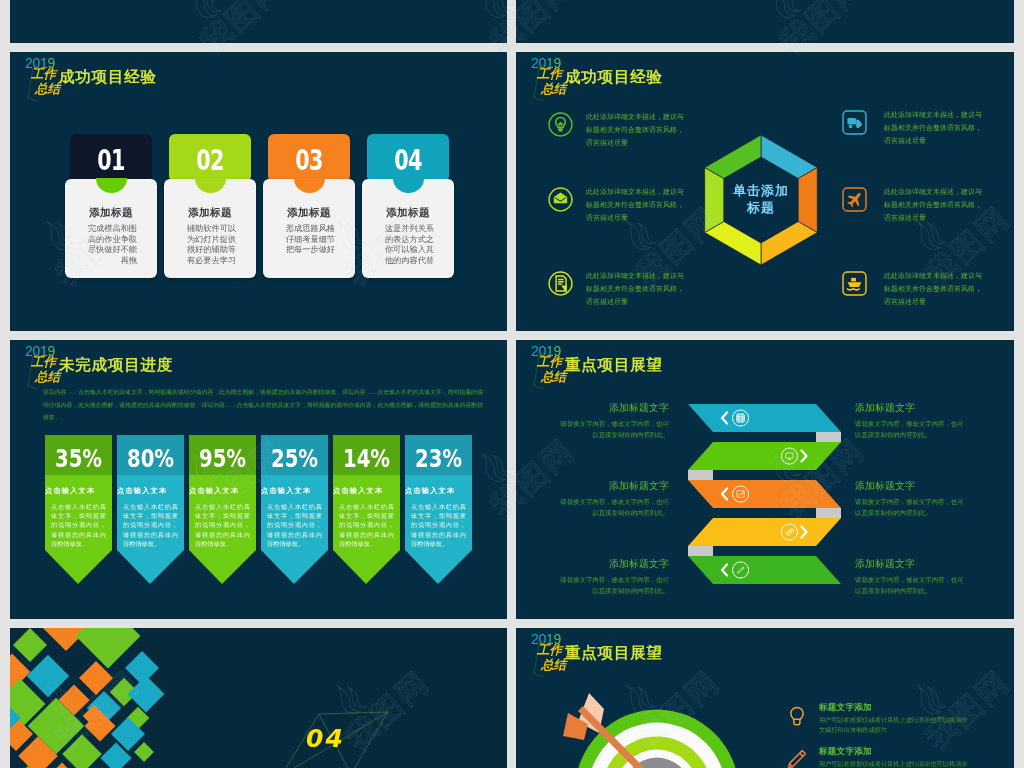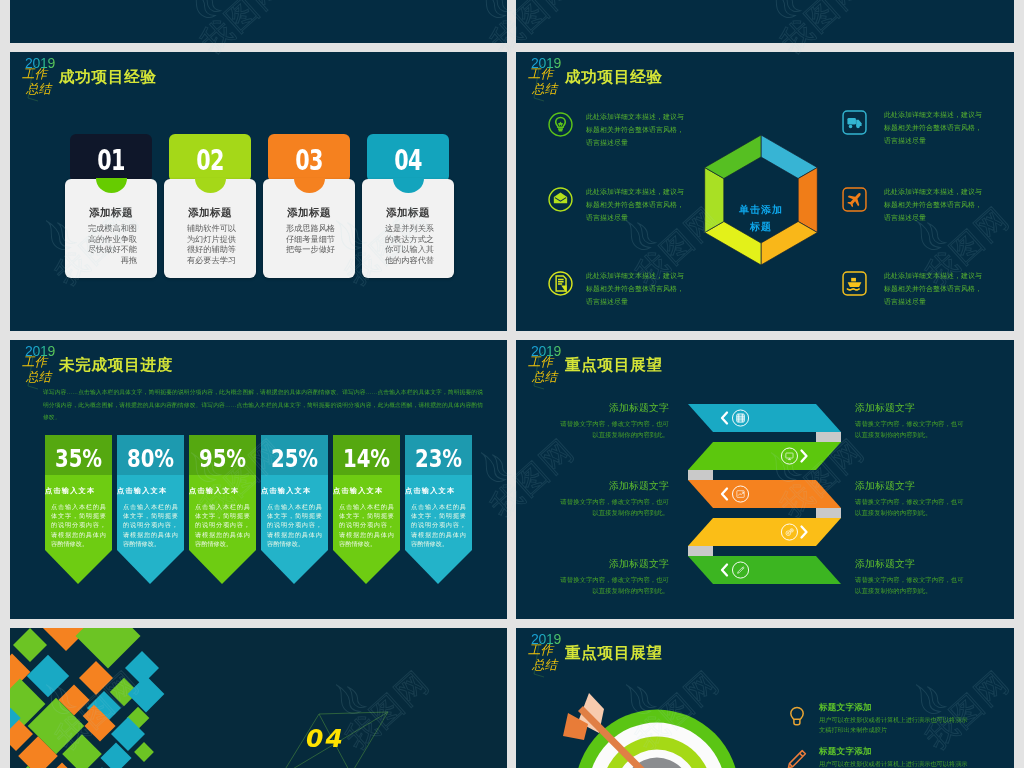--- a/index.html
+++ b/index.html
@@ -15,35 +15,35 @@
   .s3 { left:10px;  top:340px;  width:497px; height:279px; }
   .s4 { left:516px; top:340px;  width:498px; height:279px; }
   .s5 { left:10px;  top:628px;  width:497px; height:279px; }
   .s6 { left:516px; top:628px;  width:498px; height:279px; }
 
   
   .logo { position:absolute; left:3px; top:1px; width:50px; height:50px; z-index:5;}
   .logo .yr { position:absolute; left:12px; top:3px; font-size:14px; line-height:14px;
     background:linear-gradient(95deg,#1aa3d8 0%, #19a6d6 28%, #2bbc96 62%, #67cb4a 100%);
     -webkit-background-clip:text; background-clip:text; color:transparent; letter-spacing:-0.3px;}
-  .logo .l1, .logo .l2 { position:absolute; color:#f0c30a; font-weight:400;
+  .logo .l1, .logo .l2 { position:absolute; color:#f0c30a; font-weight:700;
     font-family:"Liberation Serif", serif; font-style:italic; font-size:12.5px; line-height:12.5px;
-    letter-spacing:0px; }
+    letter-spacing:0px;margin-left:9px; }
   .logo .l1 { left:9px; top:15px; }
   .logo .l2 { left:13px; top:30px; }
   .logo .swoosh { position:absolute; left:0px; top:0px; }
 
   .sl-title { position:absolute; left:49px; top:15px; font-size:15.5px; font-weight:700;
     color:#d5e537; letter-spacing:0.8px; z-index:5;}
 
 
   
   .hx { position:absolute; left:179px; top:83px; }
-  .hx-label { position:absolute; left:179px; top:149px; width:132px; text-align:center;
-     color:#0ea5e9; font-size:10px; font-weight:700; line-height:17px; letter-spacing:1px; }
+  .hx-label { position:absolute; left:179px; top:130px; width:132px; text-align:center;
+     color:#7dd3fc; font-size:13px; font-weight:700; line-height:17px; letter-spacing:1px; }
   .hx-item { position:absolute; width:160px; }
   .hx-item .ic { position:absolute; left:0; top:0; width:25px; height:25px; }
   .hx-item .tx { position:absolute; left:42px; top:-1px; width:100px; font-size:6.9px;
      line-height:12.8px; color:#5cb82e; letter-spacing:0.1px; }
   .hx-item.l .tx { left:38px; width:104px; }
   .hx-item.r .ic { left:0px; }
 
 
   
   .pg-intro { position:absolute; left:33px; top:46px; width:440px; font-size:5.8px;

